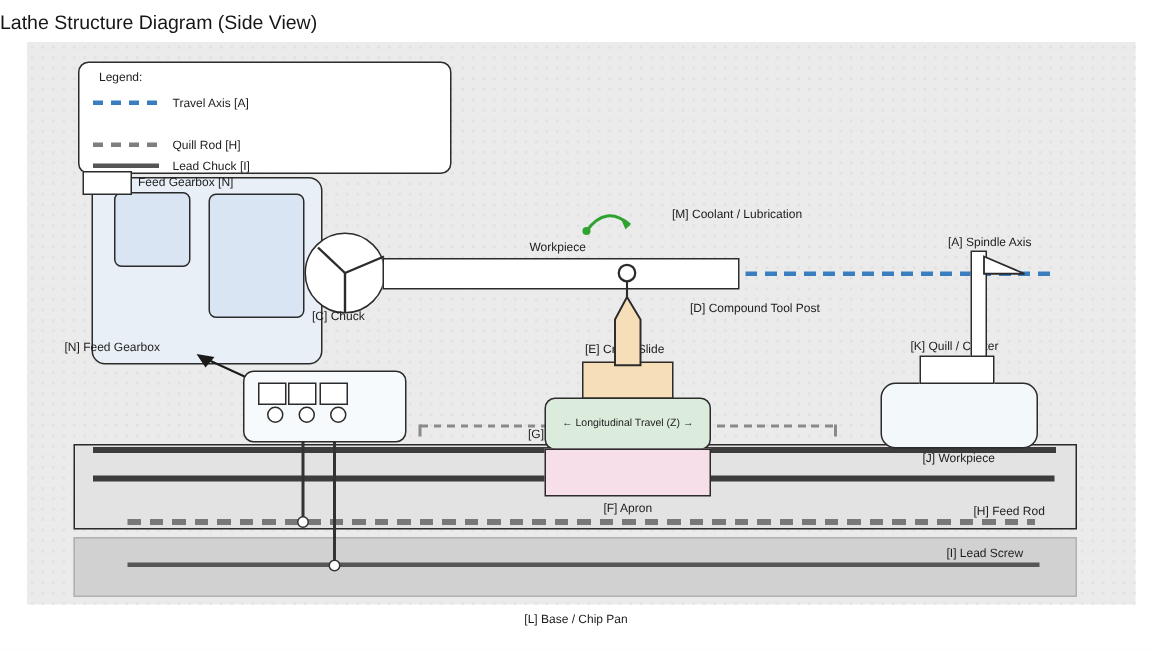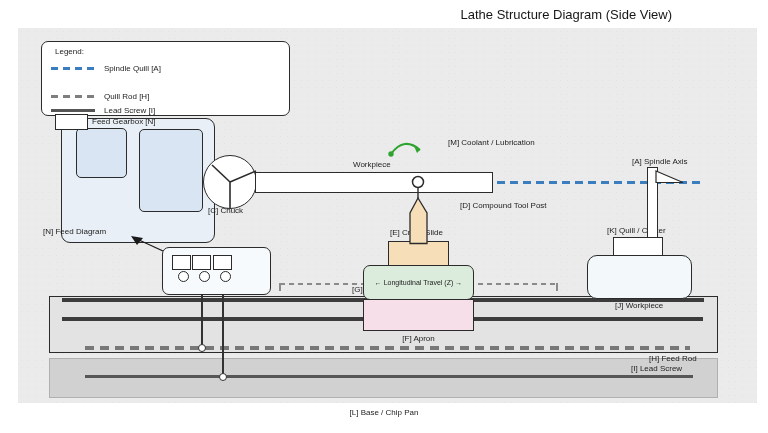--- a/index.html
+++ b/index.html
@@ -1,26 +1,26 @@
 <!DOCTYPE html>
 <html><head>
 <meta charset="utf-8">
 <style>
   html,body{margin:0;padding:0;background:#fff;}
   #stage{position:relative;width:768px;height:433px;overflow:hidden;
          font-family:"Liberation Sans",sans-serif;background:#fff;}
   .abs{position:absolute;box-sizing:border-box;}
   .lbl{position:absolute;font-size:8px;color:#1c1c1c;white-space:nowrap;z-index:6;line-height:10px;}
-  #title{position:absolute;top:7px;left:0;width:672px;text-align:right;
+  #title{position:absolute;top:7px;left:0;width:672px;text-align:left;
          font-size:13px;color:#161616;z-index:8;}
   #panel{left:18px;top:28px;width:739px;height:375px;background-color:#ebebeb;
          background-image:radial-gradient(#e2e2e2 0.9px,transparent 0.9px);
          background-size:7px 7px;z-index:0;}
   
-  #legend{left:41px;top:41px;width:249px;height:75px;background:#fff;
+  #legend{left:52px;top:41px;width:249px;height:75px;background:#fff;
           border:1.4px solid #2b2b2b;border-radius:7px;z-index:6;}
   .leg-row{position:absolute;left:9px;width:230px;height:14px;display:flex;align-items:center;}
   .leg-swatch{width:44px;margin-right:9px;flex:0 0 44px;}
   .leg-txt{font-size:8px;color:#1c1c1c;white-space:nowrap;}
   .sw-spindle{height:3px;background:repeating-linear-gradient(90deg,#3a7ebf 0 7px,transparent 7px 12px);}
   .sw-bedways{height:4px;background:#3c3c3c;}
   .sw-feedrod{height:3px;background:repeating-linear-gradient(90deg,#7e7e7e 0 7px,transparent 7px 12px);}
   .sw-leadscrew{height:3px;background:#555;}
   #legend-overflow-swatch{left:55px;top:114px;width:33px;height:16px;background:#fff;
           border:1.3px solid #2b2b2b;z-index:7;}
@@ -86,21 +86,21 @@
   #lbl-cross-slide{left:390px;top:228px;z-index:4;}
   #lbl-quill{left:607px;top:226px;z-index:3;}
   #lbl-apron{left:363px;top:334px;width:111px;text-align:center;}
   #lbl-base{left:299px;top:408px;width:170px;text-align:center;}
   #lbl-workpiece{left:353px;top:160px;}
   #lbl-coolant{left:448px;top:138px;}
   #lbl-chuck{left:208px;top:206px;}
   #lbl-compound{left:460px;top:201px;}
   #lbl-spindle-axis{left:632px;top:157px;}
   #lbl-tailstock{left:615px;top:301px;}
-  #lbl-feed-rod{left:637px;top:354px;padding-left:12px;}
+  #lbl-feed-rod{left:637px;top:336px;padding-left:12px;}
   #lbl-lead-screw{left:631px;top:364px;}
   #lbl-feed-gearbox{left:43px;top:227px;}
   #overlay{position:absolute;left:0;top:0;width:768px;height:433px;z-index:5;pointer-events:none;}
 </style>
 </head>
 <body>
 
 <div id="stage">
   <div id="title">Lathe Structure Diagram (Side View)</div>
   <div id="panel" class="abs"></div>
@@ -170,38 +170,38 @@
       <line x1="418" y1="187.5" x2="418" y2="199" stroke="#2b2b2b" stroke-width="1.4"></line>
       <path d="M418,198 L427,213 L427,243.5 L410,243.5 L410,213 Z" fill="#f6dfb8" stroke="#2b2b2b" stroke-width="1.3"></path>
     </g>
     <path d="M656,171 L683,182.5 L656,182.5 Z" fill="#ffffff" stroke="#2b2b2b" stroke-width="1.2"></path>
   </svg>
 
   <div id="legend" class="abs">
     <div class="lbl" style="left:13px;top:5px;">Legend:</div>
     <div class="leg-row" style="top:19px;">
       <div class="leg-swatch sw-spindle"></div>
-      <span class="leg-txt">Spindle Quill [A]</span>
+      <span class="leg-txt">Travel Axis [A]</span>
     </div>
     <div class="leg-row" style="top:47px;">
       <div class="leg-swatch sw-feedrod"></div>
       <span class="leg-txt">Quill Rod [H]</span>
     </div>
     <div class="leg-row" style="top:61px;">
       <div class="leg-swatch sw-leadscrew"></div>
-      <span class="leg-txt">Lead Screw [I]</span>
+      <span class="leg-txt">Lead Chuck [I]</span>
     </div>
   </div>
   <div id="legend-overflow-swatch" class="abs"></div>
   <div id="legend-overflow-label" class="lbl">Feed Gearbox [N]</div>
 
   <div id="lbl-workpiece" class="lbl">Workpiece</div>
   <div id="lbl-coolant" class="lbl">[M] Coolant / Lubrication</div>
   <div id="lbl-chuck" class="lbl">[C] Chuck</div>
   <div id="lbl-compound" class="lbl">[D] Compound Tool Post</div>
   <div id="lbl-apron" class="lbl">[F] Apron</div>
   <div id="lbl-spindle-axis" class="lbl">[A] Spindle Axis</div>
   <div id="lbl-tailstock" class="lbl">[J] Workpiece</div>
   <div id="lbl-feed-rod" class="lbl">[H] Feed Rod</div>
   <div id="lbl-lead-screw" class="lbl">[I] Lead Screw</div>
   <div id="lbl-base" class="lbl">[L] Base / Chip Pan</div>
-  <div id="lbl-feed-gearbox" class="lbl">[N] Feed Diagram</div>
+  <div id="lbl-feed-gearbox" class="lbl">[N] Feed Gearbox</div>
 </div>
 
 </body></html>

